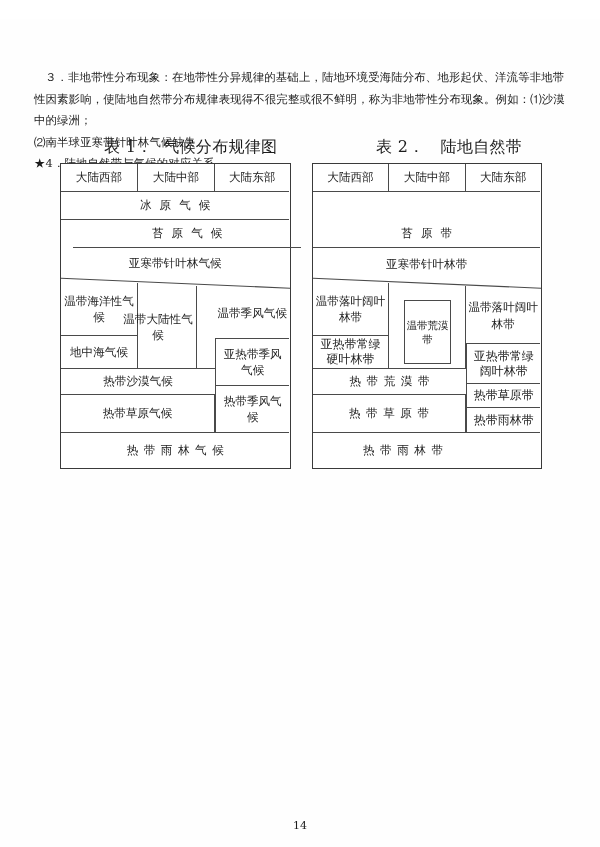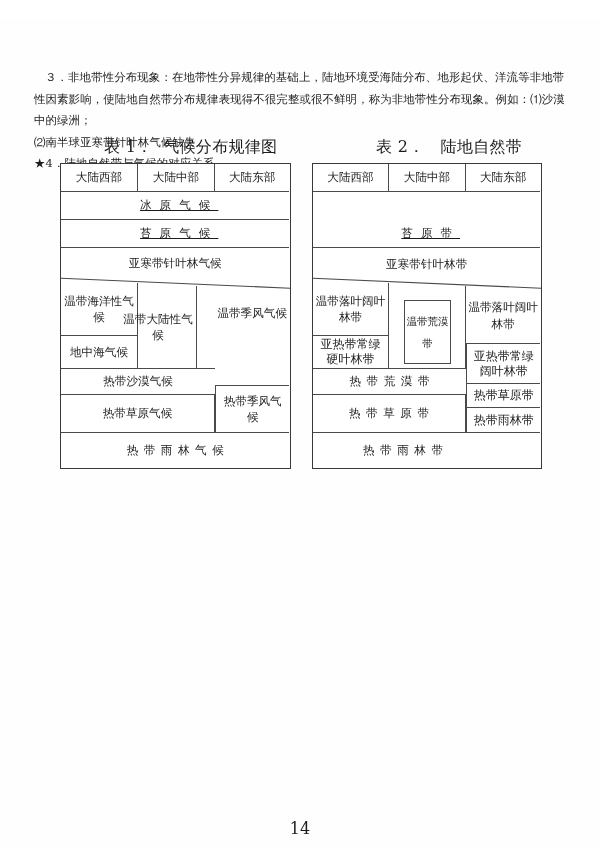--- a/index.html
+++ b/index.html
@@ -69,59 +69,59 @@
     align-items: center;
     justify-content: center;
     text-align: center;
     font-size: 11.6px;
     line-height: 16.5px;
     color: #1c1c1c;
     padding: 0 2px;
     overflow: hidden;
   }
   .cell.wide  { letter-spacing: 5.5px; text-indent: 5.5px; }
-  .cell.wide2 { letter-spacing: 8px;  text-indent: 8px; text-decoration: underline; }
+  .cell.wide2 { letter-spacing: 8px;  text-indent: 8px; }
   .cell.small { font-size: 12px; line-height: 15px; }
 
   .bt { border-top: 1.1px solid #4a4a4a; }
   .bb { border-bottom: 1.1px solid #4a4a4a; }
   .bl { border-left: 1.1px solid #4a4a4a; }
   .br { border-right: 1.1px solid #4a4a4a; }
 
   
   .innerbox {
     position: absolute;
     box-sizing: border-box;
     border: 1.1px solid #4a4a4a;
     display: flex;
     align-items: center;
     justify-content: center;
     text-align: center;
     font-size: 10.4px;
-    line-height: 22px;
+    line-height: 14px;
     color: #1c1c1c;
   }
 
   
   .slant {
     position: absolute;
     left: 0; top: 0;
     width: 100%;
     height: 100%;
     pointer-events: none;
   }
 
   
   .folio {
     position: absolute;
     left: 0;
     top: 800px;
     width: 600px;
     text-align: center;
-    font-size: 16px;
+    font-size: 11px;
     color: #1c1c1c;
   }
 </style>
 </head>
 <body>
 
 <div class="page">
 
   <div class="prose">
     <p class="indent">３．非地带性分布现象：在地带性分异规律的基础上，陆地环境受海陆分布、地形起伏、洋流等非地带性因素影响，使陆地自然带分布规律表现得不很完整或很不鲜明，称为非地带性分布现象。例如：⑴沙漠中的绿洲；</p>
@@ -133,36 +133,37 @@
   <div class="caption cap-right">表 2．   陆地自然带</div>
 
   <div class="tbl tbl-left">
 
     <div class="cell bb br" style="left:0;top:0;width:77px;height:28px;">大陆西部</div>
     <div class="cell bb br" style="left:77px;top:0;width:77px;height:28px;">大陆中部</div>
     <div class="cell bb" style="left:154px;top:0;width:74.4px;height:28px;">大陆东部</div>
 
     <div class="cell bb wide2" style="left:0;top:28px;width:228.4px;height:28px;">冰原气候</div>
 
-    <div class="cell bb wide2" style="left:0;top:56px;width:228.4px;height:28px;">苔原气候</div>
+    <div class="cell bb wide2" style="left:12px;top:56px;width:228.4px;height:28px;">苔原气候</div>
 
     <div class="cell" style="left:0;top:84px;width:228.4px;height:32px;font-family:Liberation Serif, serif;">亚寒带针叶林气候</div>
 
     <svg class="slant" viewBox="0 0 228.4 303.4" preserveAspectRatio="none">
       <line x1="0" y1="114" x2="228.4" y2="124" stroke="#4a4a4a" stroke-width="1.1"></line>
     </svg>
 
     <div class="cell br" style="left:0;top:119px;width:77px;height:52px;">温带海洋性气候</div>
 
     <div class="cell br" style="left:59px;top:122px;width:77px;height:82px;">温带大陆性气候</div>
 
     <div class="cell" style="left:154px;top:124px;width:74.4px;height:50px;">温带季风气候</div>
 
     <div class="cell bt br" style="left:0;top:171px;width:77px;height:33px;">地中海气候</div>
 
+    <div class="cell bt bl" style="left:154px;top:174px;width:74.4px;height:47px;">亚热带季风气候</div>
 
     <div class="cell bt bb" style="left:0;top:204px;width:154px;height:27px;">热带沙漠气候</div>
 
     <div class="cell bt bl bb" style="left:154px;top:221px;width:74.4px;height:48px;">热带季风气候</div>
 
     <div class="cell bb br" style="left:0;top:231px;width:154px;height:38px;">热带草原气候</div>
 
     <div class="cell wide" style="left:0;top:269px;width:228.4px;height:34.4px;">热带雨林气候</div>
   </div>
 

